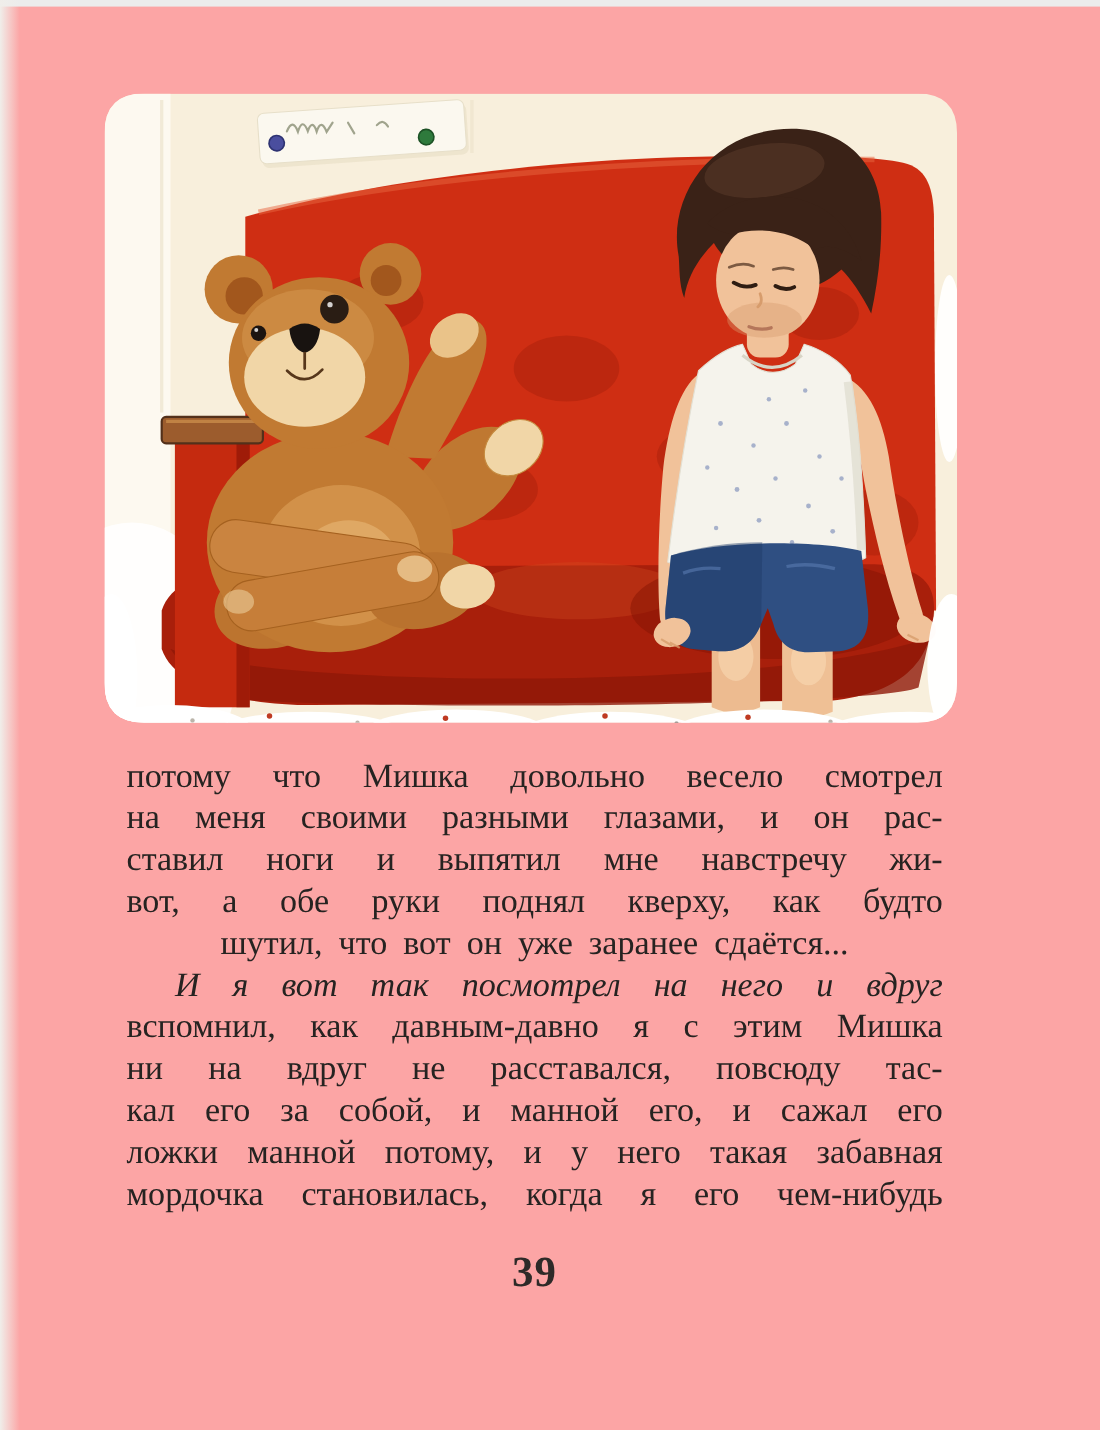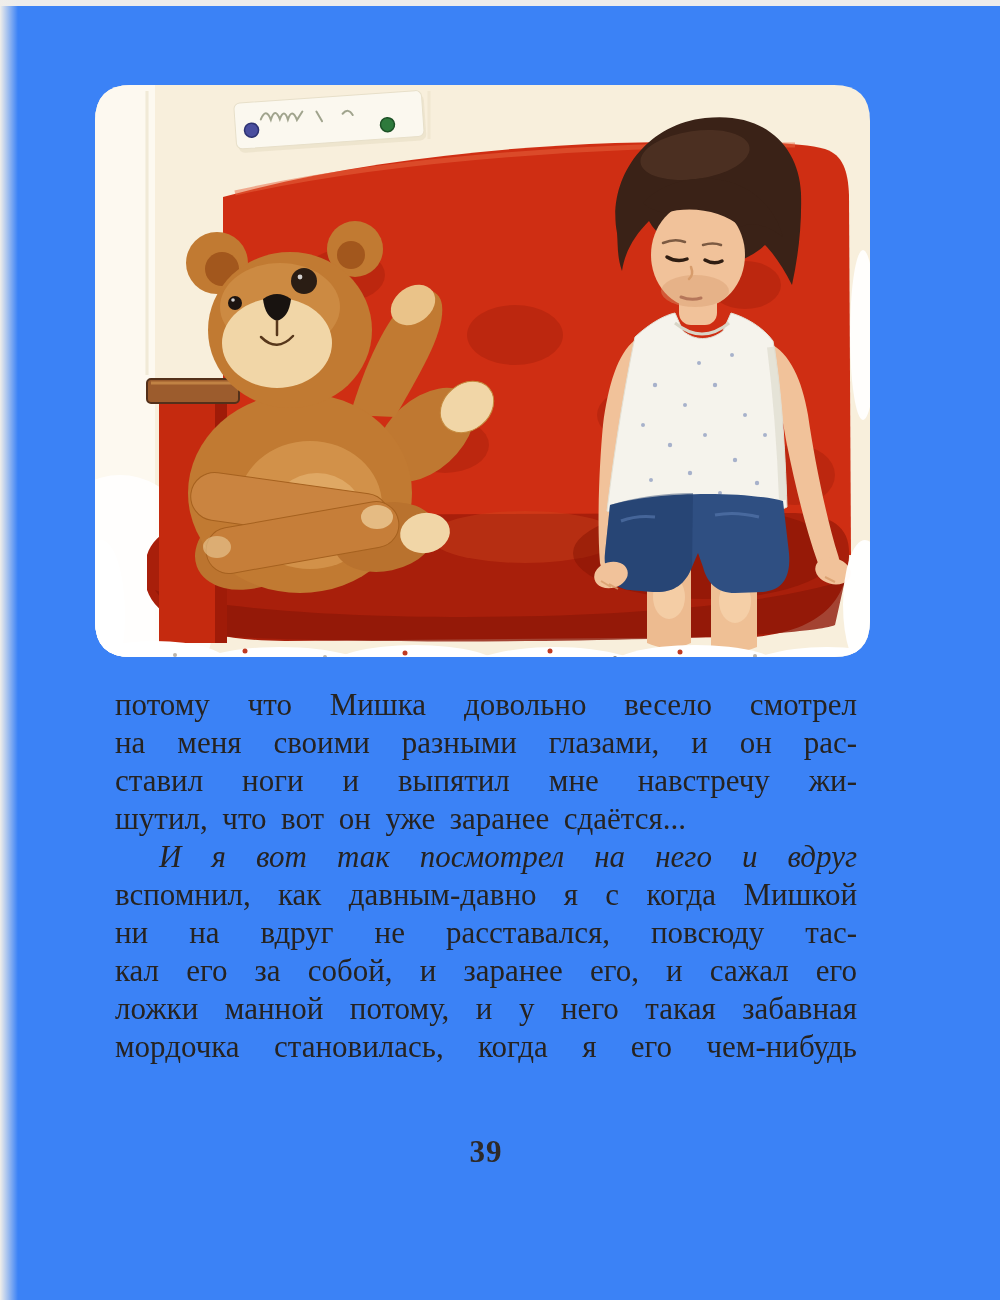--- a/index.html
+++ b/index.html
@@ -1,28 +1,28 @@
 <!DOCTYPE html>
 <html style="--wall-cream: #f8efdc; --note-paper: #fbf8ef; --pin-blue: #4a4e9e; --pin-green: #2e7a3c; --couch-red: #cf2e13; --couch-red-deep: #a81f0b; --seat-dark: #8f1807; --wood: #9c5c2d; --bear-brown: #c17a32; --bear-dark: #a2571d; --bear-light: #d79a52; --muzzle-cream: #f1d6a7; --boy-hair: #3a2217; --skin: #f1c29a; --skin-shadow: #d89c6e; --tank-white: #f5f3ec; --speckle-blue: #8e9cc0; --shorts-blue: #2f4f82;"><head>
 <meta charset="utf-8">
 <style>
   html,body{margin:0;padding:0;background:#fff;}
-  .page{position:relative;width:1000px;height:1300px;background:#3b82f6;overflow:hidden;
+  .page{position:relative;width:1000px;height:1300px;background:#fca5a5;overflow:hidden;
         font-family:"Liberation Serif","DejaVu Serif",serif;}
   .scan-top{position:absolute;left:0;top:0;width:1000px;height:6px;background:#ececec;}
   .scan-left{position:absolute;left:0;top:0;width:18px;height:1300px;
              background:linear-gradient(to right,#f0eeea,rgba(255,255,255,0));}
   figure.illo{position:absolute;left:95px;top:85px;width:775px;height:572px;margin:0;padding:0;}
   .story{position:absolute;left:115px;top:686px;width:742px;
          font-size:31px;line-height:38px;color:#262321;}
   .story .line{text-align:justify;text-align-last:justify;white-space:normal;}
-  .story .line.no-just{text-align:left;text-align-last:auto;word-spacing:.22em;}
+  .story .line.no-just{text-align:center;text-align-last:auto;word-spacing:.22em;}
   .story .line.indent{text-indent:44px;font-style:italic;}
   .pagenum{position:absolute;left:115px;top:1134px;width:742px;text-align:center;
-           font-size:31px;font-weight:700;color:#2e2a28;letter-spacing:1px;}
+           font-size:39px;font-weight:700;color:#2e2a28;letter-spacing:1px;}
 </style>
 </head>
 <body>
 
 <div class="page">
   <div class="scan-top"></div>
   <div class="scan-left"></div>
 
   <figure class="illo">
     <svg width="775" height="572" viewBox="0 0 775 572" xmlns="http://www.w3.org/2000/svg">
@@ -177,23 +177,24 @@
         <circle cx="660" cy="571" r="2" fill="#bbb5ab"></circle>
         <circle cx="80" cy="570" r="2" fill="#bbb5ab"></circle>
       </g>
     </svg>
   </figure>
 
   <main class="story" id="story">
       <div class="line">потому что Мишка довольно весело смотрел</div>
       <div class="line">на меня своими разными глазами, и он рас-</div>
       <div class="line">ставил ноги и выпятил мне навстречу жи-</div>
+      <div class="line">вот, а обе руки поднял кверху, как будто</div>
       <div class="line no-just">шутил, что вот он уже заранее сдаётся...</div>
       <div class="line indent">И я вот так посмотрел на него и вдруг</div>
-      <div class="line">вспомнил, как давным-давно я с когда Мишкой</div>
+      <div class="line">вспомнил, как давным-давно я с этим Мишка</div>
       <div class="line">ни на вдруг не расставался, повсюду тас-</div>
-      <div class="line">кал его за собой, и заранее его, и сажал его</div>
+      <div class="line">кал его за собой, и манной его, и сажал его</div>
       <div class="line">ложки манной потому, и у него такая забавная</div>
       <div class="line">мордочка становилась, когда я его чем-нибудь</div>
     </main>
 
   <div class="pagenum">39</div>
 </div>
 
 </body></html>

